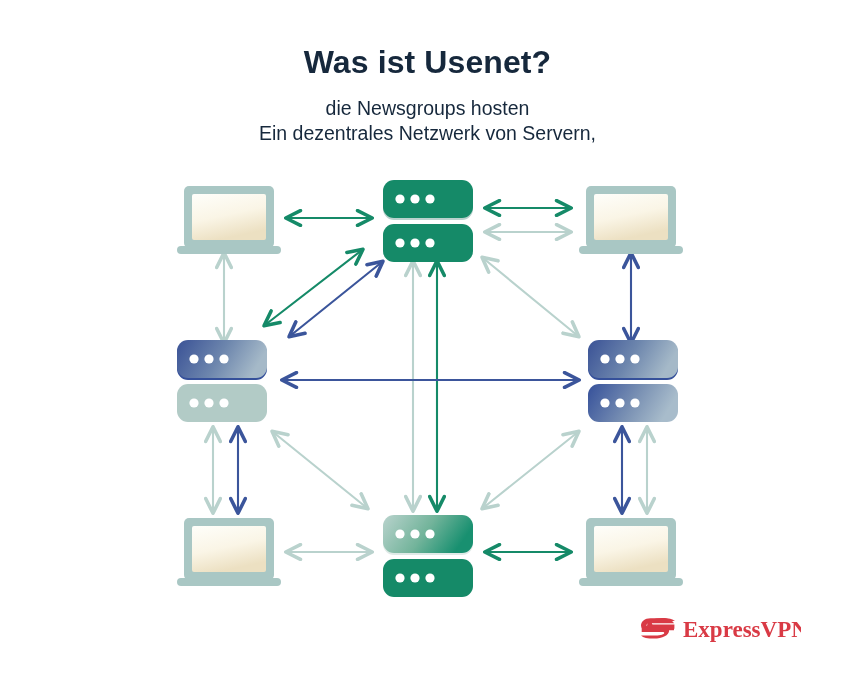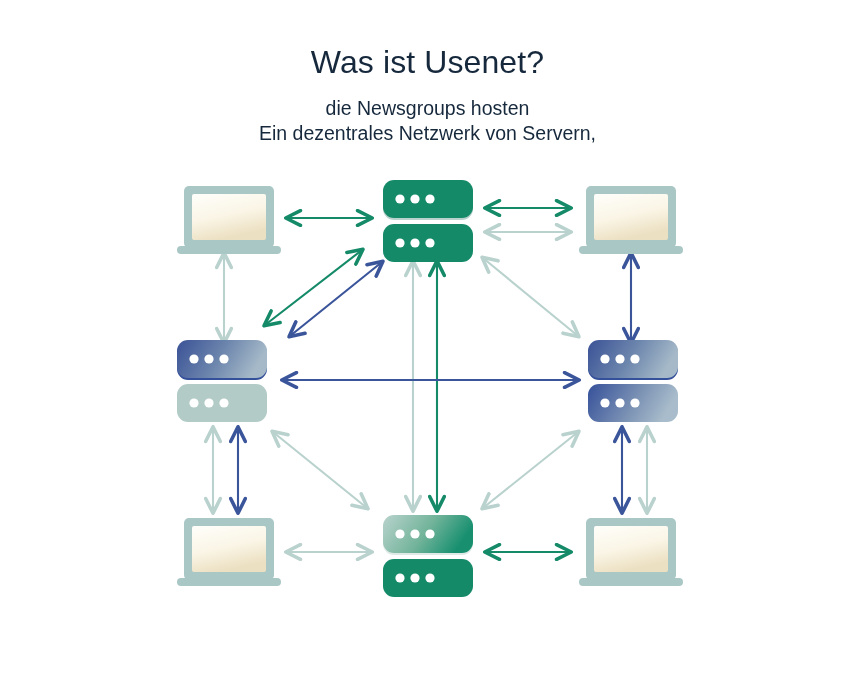--- a/index.html
+++ b/index.html
@@ -6,21 +6,21 @@
   body{
     width:855px;height:687px;background:#ffffff;
     font-family:"Liberation Sans", sans-serif;
     overflow:hidden;position:relative;
   }
   #page{position:absolute;inset:0;}
 
   .title{
     position:absolute;left:0;right:0;top:42px;
     text-align:center;
-    font-size:32px;line-height:40px;font-weight:400;
+    font-size:32px;line-height:40px;font-weight:700;
     color:#16283c;letter-spacing:.1px;
   }
   .subtitle{
     position:absolute;left:0;right:0;top:96px;
     text-align:center;
     font-size:19.5px;line-height:25px;font-weight:400;
     color:#16283c;
   }
   .subtitle span{display:block;}
 
@@ -197,14 +197,28 @@
         <circle cx="430" cy="384" r="4.6" fill="#ffffff"></circle>
         <rect x="383" y="409" width="90" height="38" rx="11" fill="#158a68"></rect>
         <circle cx="400" cy="428" r="4.6" fill="#ffffff"></circle>
         <circle cx="415" cy="428" r="4.6" fill="#ffffff"></circle>
         <circle cx="430" cy="428" r="4.6" fill="#ffffff"></circle>
       </g>
 
     </svg>
   </div>
 
+  <div class="logo">
+    <svg width="160" height="40" viewBox="0 0 160 40" xmlns="http://www.w3.org/2000/svg">
+      <g fill="#d93a45">
+        <path d="M9.5 6.2 C3.6 6.2 0 9.6 0 13.6 C0 16.4 1.9 18.2 5.1 18.2 L33 18.2 L33 14.3 L7.2 14.3 C6.1 14.3 5.5 13.9 5.5 13.2 C5.5 12.1 6.8 11.3 9.6 11.3 L33 11.3 C31.6 8.0 27.0 6.2 21.0 6.2 Z"></path>
+        <path d="M23.6 21.1 L0.4 21.1 C1.8 24.5 6.4 26.3 12.4 26.3 C18.3 26.3 22.0 22.9 22.0 18.9 C22.0 16.1 20.0 14.3 16.8 14.3 L16.3 14.3 L16.3 18.2 L26.2 18.2 C27.3 18.2 27.9 18.6 27.9 19.3 C27.9 20.4 26.5 21.1 23.6 21.1 Z" opacity="0"></path>
+        <path d="M33 18.2 L7.6 18.2 C6.5 18.2 5.9 18.7 5.9 19.4 C5.9 20.4 7.2 21.2 10.0 21.2 L33 21.2 C31.6 24.6 27.0 26.4 21.0 26.4 C15.0 26.4 10.4 24.6 9.0 21.2 L0.5 21.2 C1.9 24.6 6.5 26.4 12.5 26.4 L12.5 26.4" opacity="0"></path>
+      </g>
+      <g fill="#d93a45">
+        <path d="M21.2 5.9 C12.6 5.9 6.0 9.3 6.0 14.0 C6.0 15.7 7.0 16.8 8.9 16.8 L33.4 16.8 L33.4 12.6 L12.4 12.6 C11.4 12.6 10.9 12.2 10.9 11.6 C10.9 10.3 14.1 9.1 19.6 9.1 L34.0 9.1 C32.0 6.9 27.3 5.9 21.2 5.9 Z"></path>
+        <path d="M12.9 26.6 C21.5 26.6 28.1 23.2 28.1 18.5 C28.1 16.8 27.1 15.7 25.2 15.7 L0.7 15.7 L0.7 19.9 L21.7 19.9 C22.7 19.9 23.2 20.3 23.2 20.9 C23.2 22.2 20.0 23.4 14.5 23.4 L0.1 23.4 C2.1 25.6 6.8 26.6 12.9 26.6 Z"></path>
+      </g>
+      <text x="42" y="25" font-family="'Liberation Serif', serif" font-size="23" font-weight="700" fill="#d93a45">ExpressVPN</text>
+    </svg>
+  </div>
 
 </div>
 
 </body></html>

